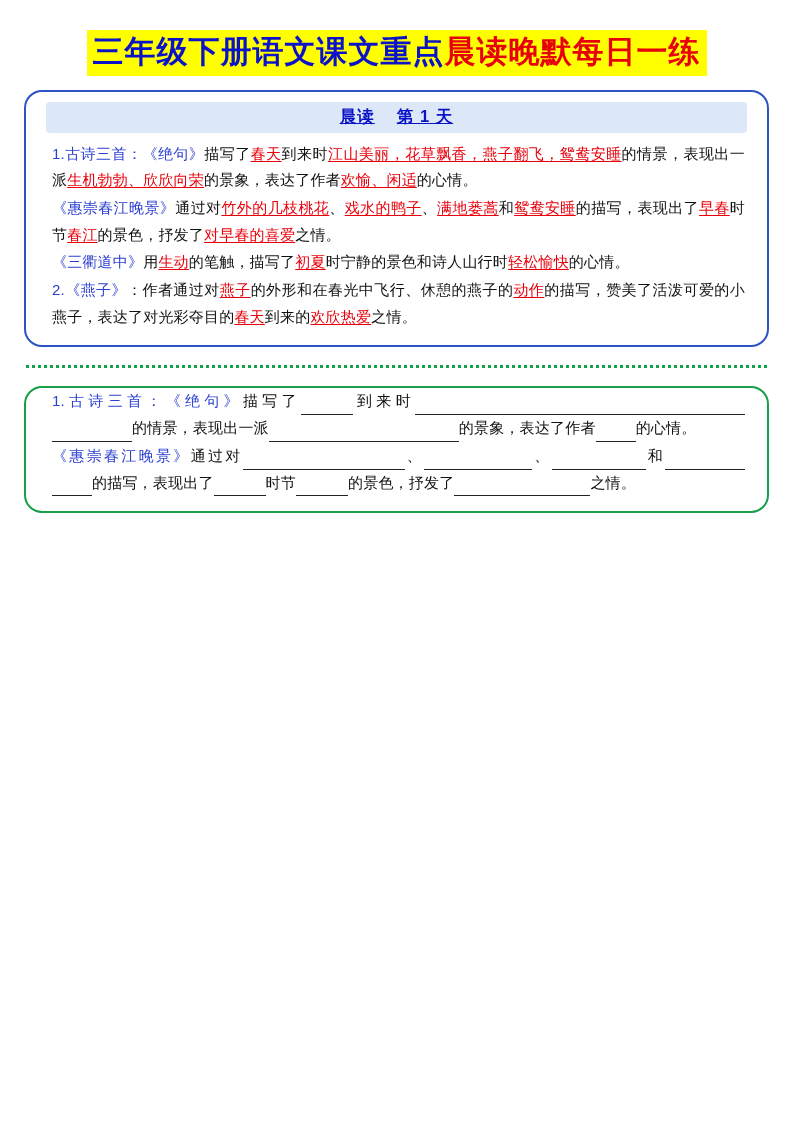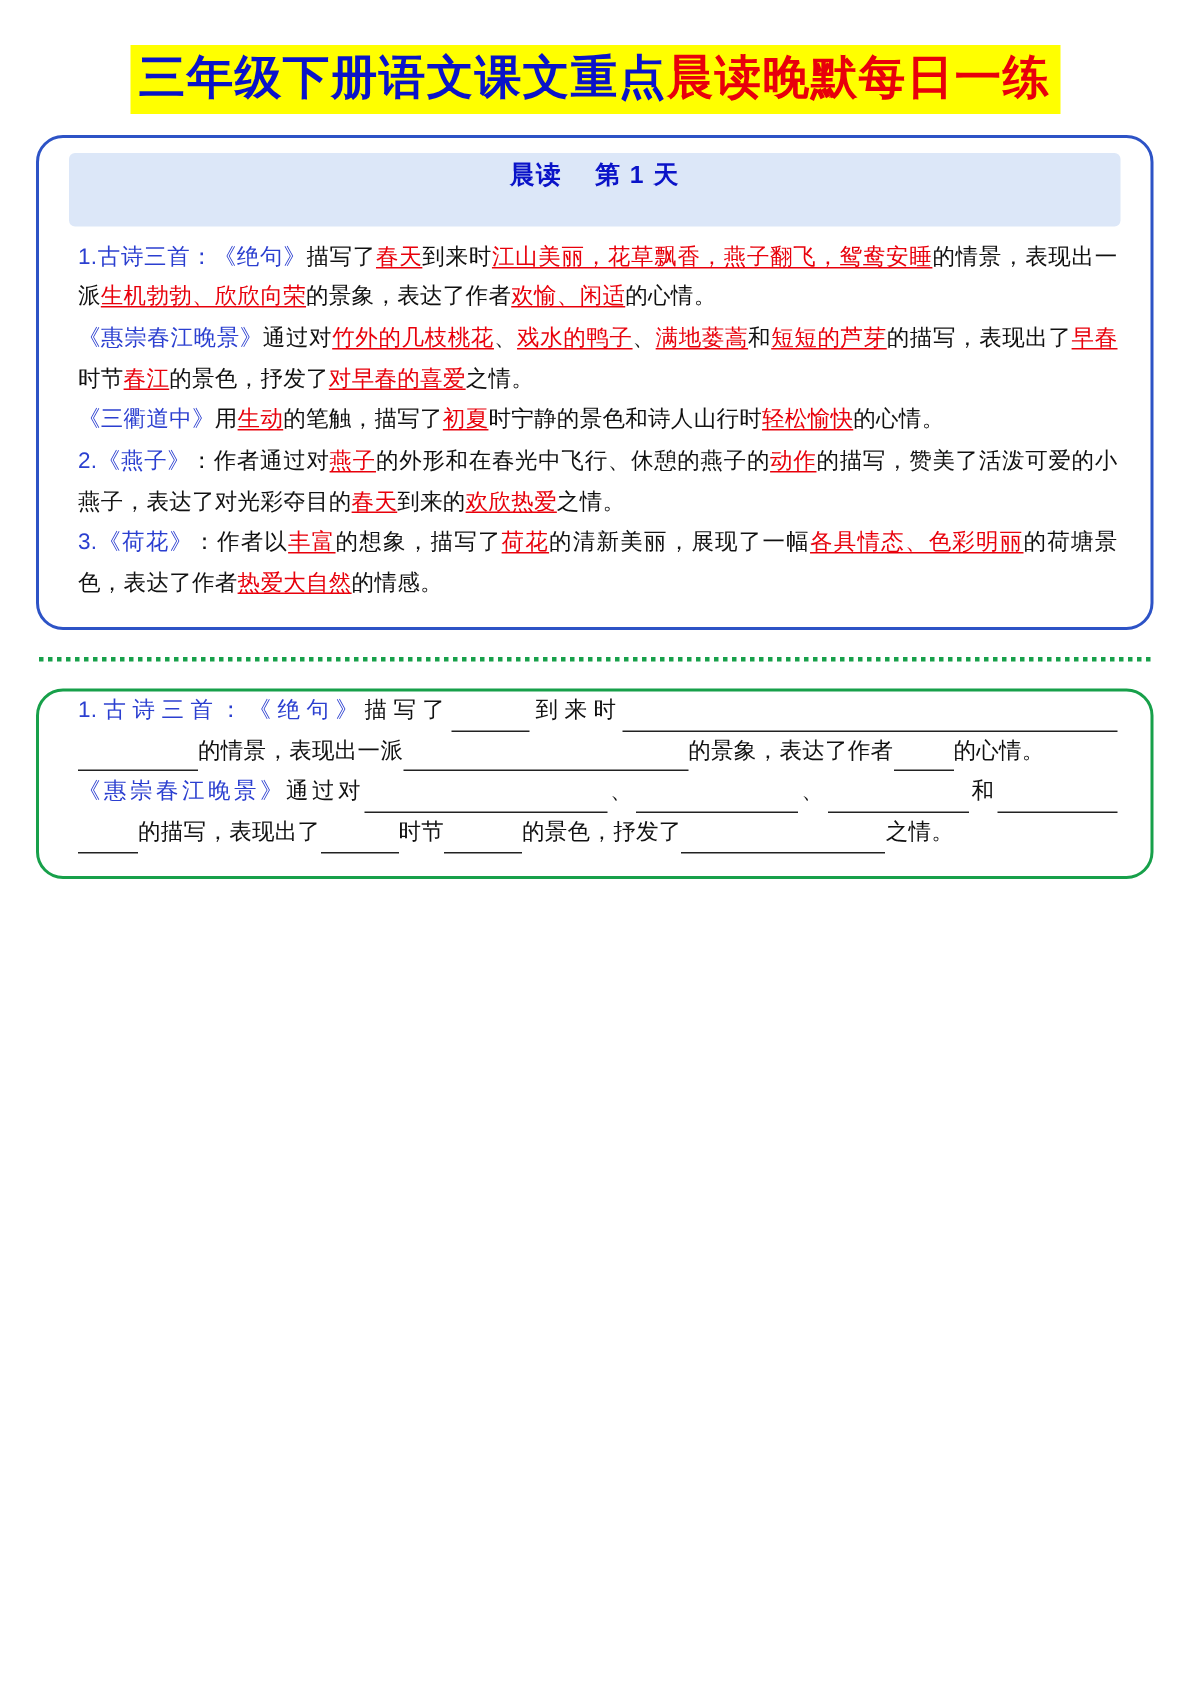--- a/index.html
+++ b/index.html
@@ -53,22 +53,23 @@
     border-color: #17a04a;
   }
   .card-head {
     margin: 10px 20px 8px 20px;
     background: #dce7f8;
     border-radius: 4px;
     text-align: center;
     font-weight: bold;
     font-size: 16.5px;
     color: #0a13c8;
-    padding: 4px 0 23px 0;
+    padding: 4px 0 5px 0;
     letter-spacing: 1px;
+    text-decoration: underline;
   }
   .card.green .card-head {
     background: #d9edd9;
     color: #17a04a;
   }
   .card-head .gap { display: inline-block; width: 22px; }
 
   .body {
     padding: 0 22px 0 26px;
     font-size: 15px;
@@ -111,24 +112,23 @@
   <div class="title-wrap">
     <div class="title"><span class="t-blue">三年级下册语文课文重点</span><span class="t-red">晨读晚默每日一练</span></div>
   </div>
 
   <div class="card">
     <div class="card-head">
       <span>晨读</span><span class="gap"></span><span>第 1 天</span>
     </div>
     <div class="body" id="morning-body">
         <p><span class="blue">1.古诗三首：</span><span class="blue">《绝句》</span><span>描写了</span><span class="ru">春天</span><span>到来时</span><span class="ru">江山美丽，花草飘香，燕子翻飞，鸳鸯安睡</span><span>的情景，表现出一派</span><span class="ru">生机勃勃、欣欣向荣</span><span>的景象，表达了作者</span><span class="ru">欢愉、闲适</span><span>的心情。</span></p>
-        <p><span class="blue">《惠崇春江晚景》</span><span>通过对</span><span class="ru">竹外的几枝桃花</span><span>、</span><span class="ru">戏水的鸭子</span><span>、</span><span class="ru">满地蒌蒿</span><span>和</span><span class="ru">短短的芦芽</span><span>的描写，表现出了</span><span class="ru">早春</span><span>时节</span><span class="ru">春江</span><span>的景色，抒发了</span><span class="ru">对早春的喜爱</span><span>之情。</span></p>
+        <p><span class="blue">《惠崇春江晚景》</span><span>通过对</span><span class="ru">竹外的几枝桃花</span><span>、</span><span class="ru">戏水的鸭子</span><span>、</span><span class="ru">满地蒌蒿</span><span>和</span><span class="ru">鸳鸯安睡</span><span>的描写，表现出了</span><span class="ru">早春</span><span>时节</span><span class="ru">春江</span><span>的景色，抒发了</span><span class="ru">对早春的喜爱</span><span>之情。</span></p>
         <p><span class="blue">《三衢道中》</span><span>用</span><span class="ru">生动</span><span>的笔触，描写了</span><span class="ru">初夏</span><span>时宁静的景色和诗人山行时</span><span class="ru">轻松愉快</span><span>的心情。</span></p>
         <p><span class="blue">2.</span><span class="blue">《燕子》</span><span>：作者通过对</span><span class="ru">燕子</span><span>的外形和在春光中飞行、休憩的燕子的</span><span class="ru">动作</span><span>的描写，赞美了活泼可爱的小燕子，表达了对光彩夺目的</span><span class="ru">春天</span><span>到来的</span><span class="ru">欢欣热爱</span><span>之情。</span></p>
-        <p><span class="blue">3.</span><span class="blue">《荷花》</span><span>：作者以</span><span class="ru">丰富</span><span>的想象，描写了</span><span class="ru">荷花</span><span>的清新美丽，展现了一幅</span><span class="ru">各具情态、色彩明丽</span><span>的荷塘景色，表达了作者</span><span class="ru">热爱大自然</span><span>的情感。</span></p>
       </div>
   </div>
 
   <div class="divider"></div>
 
   <div class="card green">
     <div class="body" id="evening-body">
         <p><span class="blue">1.古诗三首：</span><span class="blue">《绝句》</span><span>描写了</span><span class="bl w4">&nbsp;</span><span>到来时</span><span class="bl w24">&nbsp;</span><span class="bl w6">&nbsp;</span><span>的情景，表现出一派</span><span class="bl w14">&nbsp;</span><span>的景象，表达了作者</span><span class="bl w3">&nbsp;</span><span>的心情。</span></p>
         <p><span class="blue">《惠崇春江晚景》</span><span>通过对</span><span class="bl w12">&nbsp;</span><span>、</span><span class="bl w8">&nbsp;</span><span>、</span><span class="bl w7">&nbsp;</span><span>和</span><span class="bl w6">&nbsp;</span><span class="bl w3">&nbsp;</span><span>的描写，表现出了</span><span class="bl w4">&nbsp;</span><span>时节</span><span class="bl w4">&nbsp;</span><span>的景色，抒发了</span><span class="bl w10">&nbsp;</span><span>之情。</span></p>
       </div>

